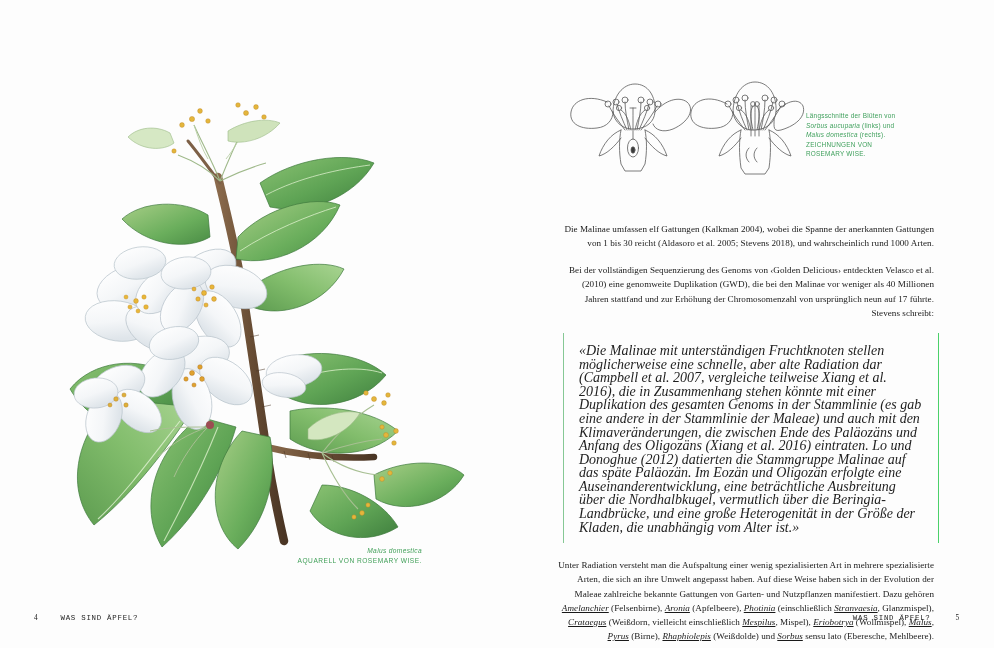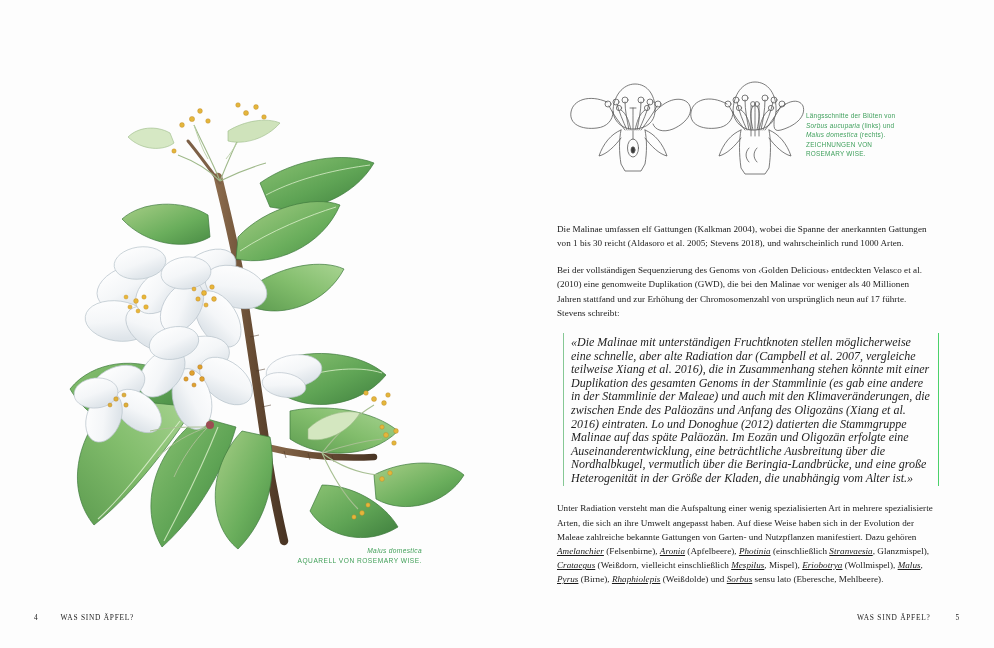--- a/index.html
+++ b/index.html
@@ -73,21 +73,21 @@
   #body-column {
     position: absolute;
     left: 60px; top: 222px;
     width: 377px;
   }
   .body-par {
     font-family: "Liberation Serif", serif;
     font-size: 9.1px;
     line-height: 14.15px;
     color: #191919;
-    text-align: left;
+    text-align: right;
     margin: 0 0 13px 0;
     letter-spacing: 0.04px;
   }
   .body-par .it { font-style: italic; text-decoration: underline; }
 
   
   #pull-quote {
     position: relative;
     margin: 4px 0 13px 0;
     padding: 3px 0 3px 14px;
@@ -98,24 +98,24 @@
     width: 1.4px;
     background: #86c895;
   }
   #pull-quote .rule-right {
     position: absolute;
     right: -5px; top: 0; bottom: 2px;
     width: 1.4px;
     background: #4bd16a;
   }
   #pull-quote p {
-    margin: 0;
+    margin: 8px;
     font-family: "Liberation Serif", serif;
     font-style: italic;
-    font-size: 12px;
+    font-size: 14px;
     line-height: 13.6px;
     color: #1d1d1d;
     text-align: left;
     padding-right: 4px;
   }
 
   
   .footer {
     position: absolute;
     bottom: 26px;
@@ -123,21 +123,21 @@
     font-size: 7.4px;
     letter-spacing: 0.75px;
     color: #222222;
     display: flex;
     align-items: baseline;
   }
   #footer-left { left: 34px; }
   #footer-left .folio { margin-right: 22px; }
   #footer-right { right: 34px; }
   #footer-right .folio { margin-left: 25px; }
-  .footer .running-head { white-space: nowrap; }
+  .footer .running-head { white-space: nowrap; font-family: Liberation Mono, monospace; }
 </style>
 </head>
 <body>
 
 <div id="page">
 
   <div id="left-page">
 
     <div id="watercolor-figure">
       <svg id="watercolor-svg" viewBox="0 0 450 510" xmlns="http://www.w3.org/2000/svg">

